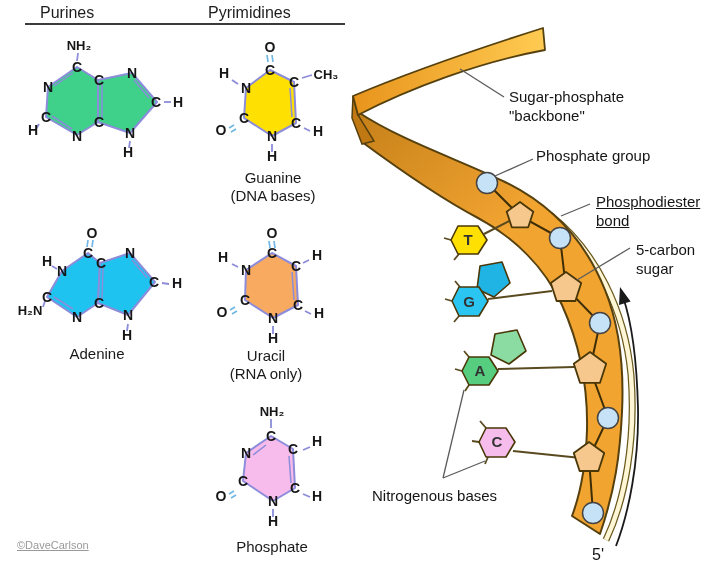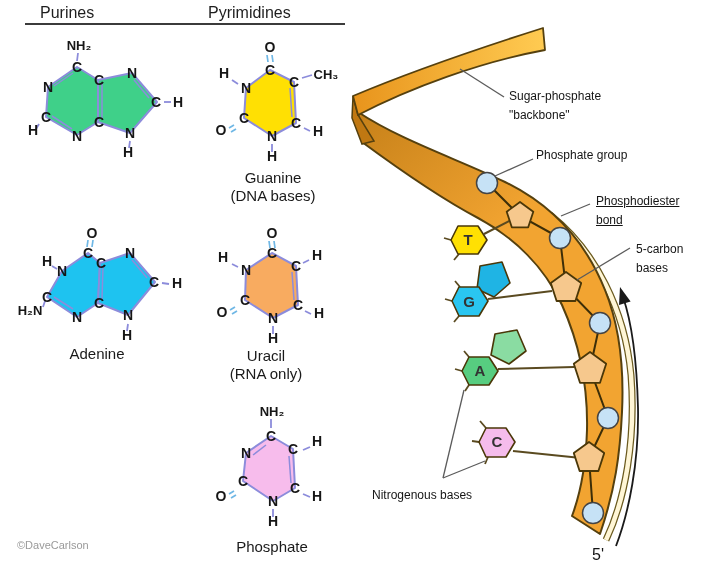--- a/index.html
+++ b/index.html
@@ -1,21 +1,21 @@
 <!DOCTYPE html>
 <html><head>
 <meta charset="utf-8">
 <style>
   html,body{margin:0;padding:0;background:#fff;}
   #stage{position:relative;width:720px;height:574px;background:#fff;overflow:hidden;
          font-family:"Liberation Sans",sans-serif;}
   .hdr{position:absolute;font-size:16px;color:#1e1e1e;text-align:left;}
   .rule{position:absolute;background:#3b3b3b;}
   .molname{position:absolute;font-size:15px;line-height:18px;color:#1a1a1a;text-align:center;}
-  .rlabel{position:absolute;font-size:12px;line-height:19px;color:#151515;white-space:nowrap;}
+  .rlabel{position:absolute;font-size:15px;line-height:19px;color:#151515;white-space:nowrap;}
   .credit{position:absolute;font-size:11px;color:#9a9a9a;}
   svg{position:absolute;overflow:visible;}
   .atom{font-family:"Liberation Sans",sans-serif;font-size:14px;font-weight:bold;fill:#161616;text-anchor:middle;}
   .grp{font-family:"Liberation Sans",sans-serif;font-size:13px;font-weight:bold;fill:#161616;text-anchor:middle;}
   .ring{stroke:#8c8cdb;stroke-width:2;stroke-linejoin:round;}
   .bond{stroke:#8c8cdb;stroke-width:1.8;}
   .dbond{stroke:#6fb7e5;stroke-width:1.7;}
   .inner{stroke:#8c8cdb;stroke-width:1.5;}
   .chain{stroke:#3d2e08;stroke-width:2;fill:none;}
   .conn{stroke:#5a4a20;stroke-width:2;}
@@ -294,20 +294,20 @@
     <div>Sugar-phosphate</div>
     <div>"backbone"</div>
   </div>
   <div class="rlabel" style="left:536px;top:146px;">Phosphate group</div>
   <div class="rlabel" style="left:596px;top:192px;text-decoration:underline;">
     <div>Phosphodiester</div>
     <div>bond</div>
   </div>
   <div class="rlabel" style="left:636px;top:240px;">
     <div>5-carbon</div>
-    <div>bases</div>
+    <div>sugar</div>
   </div>
   <div class="rlabel" style="left:372px;top:486px;">Nitrogenous bases</div>
   <div class="rlabel" style="left:592px;top:545px;font-size:16px;">5'</div>
 
-  <div class="credit" style="left:17px;top:539px;">©DaveCarlson</div>
+  <div class="credit" style="left:17px;top:539px;text-decoration:underline;">©DaveCarlson</div>
 
 </div>
 
 </body></html>

